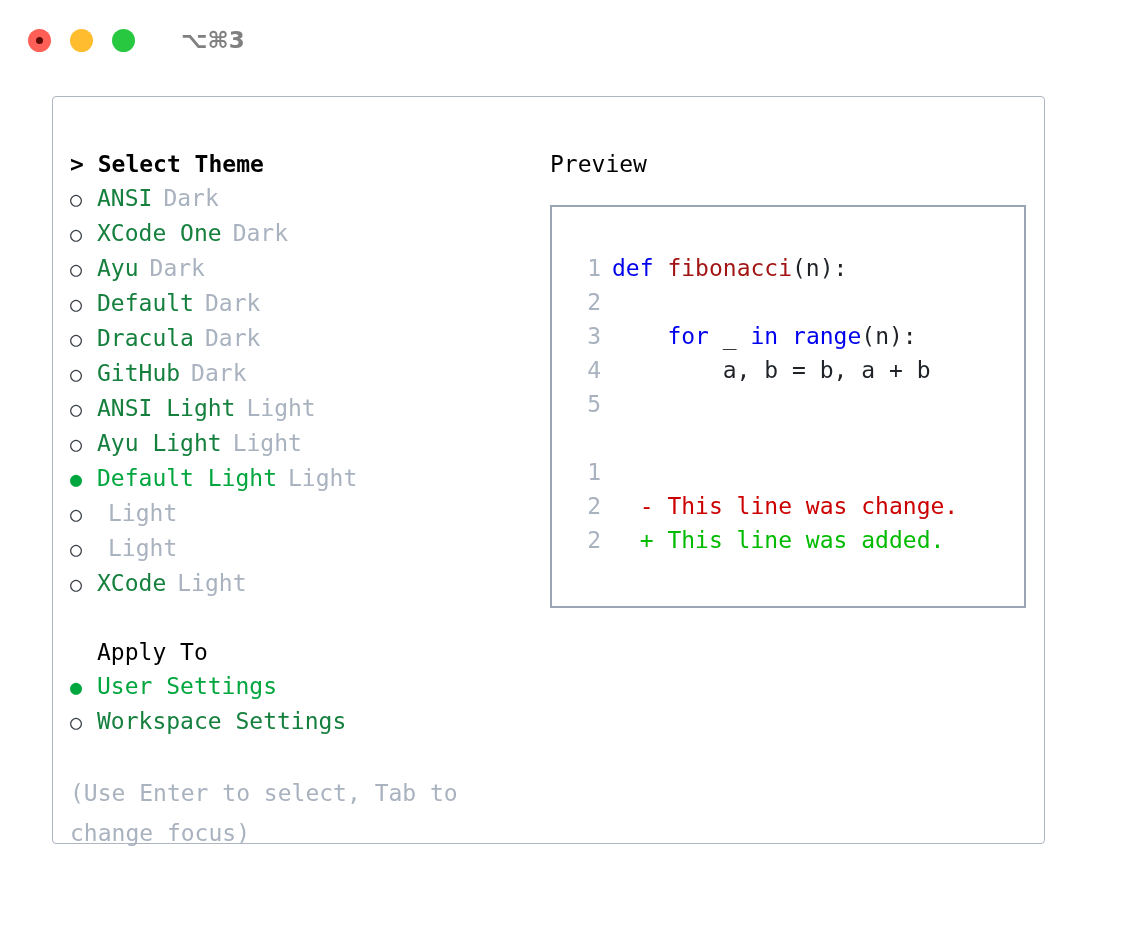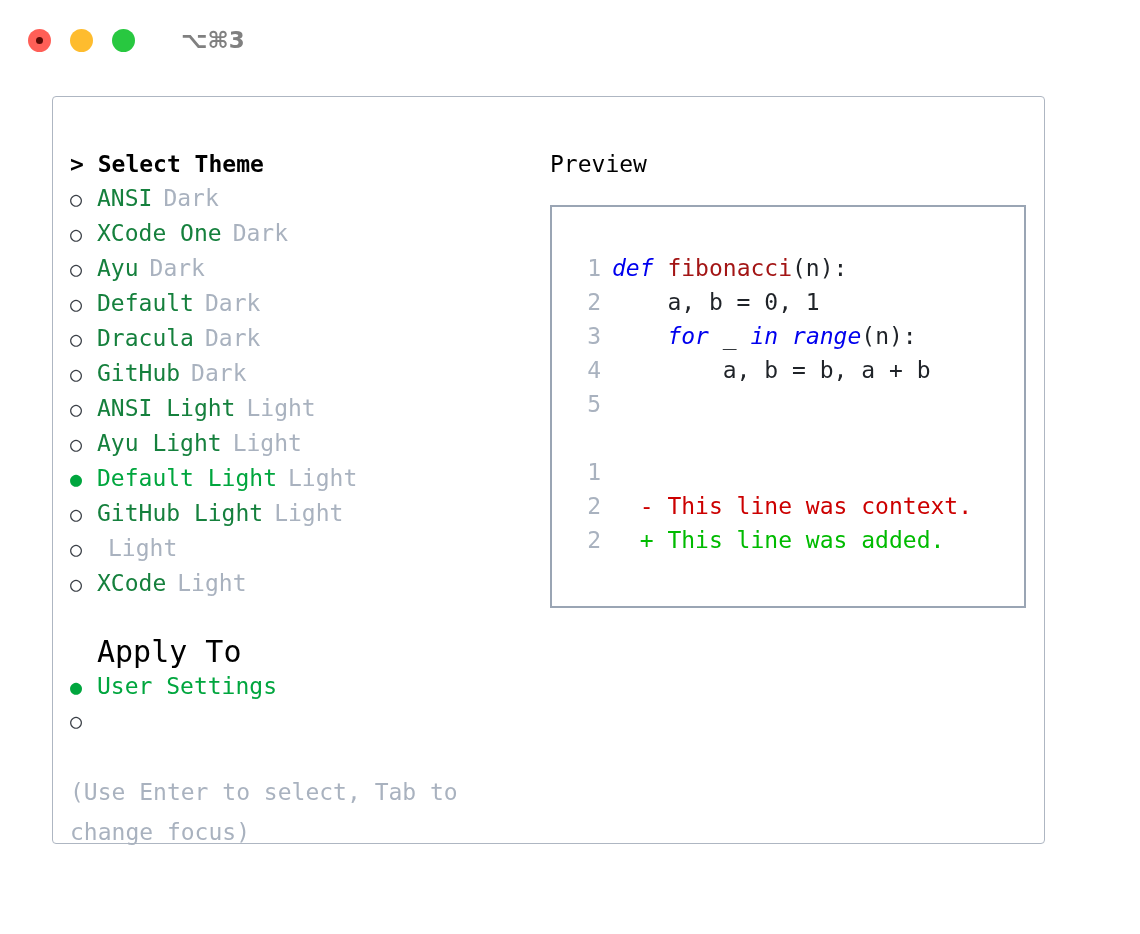--- a/index.html
+++ b/index.html
@@ -121,21 +121,21 @@
     color: #00a63e;
   }
   .opt-suffix {
     color: #a9b2bf;
     margin-left: 11px;
   }
 
   .section-gap { height: 34px; }
 
   .subheader {
-    font-size: 30px;
+    font-size: 23px;
     color: #000000;
     line-height: 34px;
     padding-left: 27px;
     white-space: pre;
   }
 
   .hint {
     margin-top: 34px;
     font-size: 23px;
     line-height: 40px;
@@ -178,21 +178,21 @@
   }
   .ln {
     width: 30px;
     flex: 0 0 30px;
     text-align: right;
     color: #a9b2bf;
     margin-right: 11px;
   }
   .code-text { color: #1f2328; }
 
-  .kw      { color: #0000ee; font-style: italic; }
+  .kw      { color: #0000ee; }
   .fn      { color: #a31515; }
   .plain   { color: #1f2328; }
 
   .blank-line { height: 34px; }
 
   .diff-ctx { color: #6e7781; }
   .diff-del { color: #cc0000; }
   .diff-add { color: #00bb00; text-align: center; }
 </style>
 </head>
@@ -218,49 +218,49 @@
       <div id="theme-options">
           <div class="opt-row"><span class="opt-bullet">○</span><span class="opt-label">ANSI</span><span class="opt-suffix">Dark</span></div>
           <div class="opt-row"><span class="opt-bullet">○</span><span class="opt-label">XCode One</span><span class="opt-suffix">Dark</span></div>
           <div class="opt-row"><span class="opt-bullet">○</span><span class="opt-label">Ayu</span><span class="opt-suffix">Dark</span></div>
           <div class="opt-row"><span class="opt-bullet">○</span><span class="opt-label">Default</span><span class="opt-suffix">Dark</span></div>
           <div class="opt-row"><span class="opt-bullet">○</span><span class="opt-label">Dracula</span><span class="opt-suffix">Dark</span></div>
           <div class="opt-row"><span class="opt-bullet">○</span><span class="opt-label">GitHub</span><span class="opt-suffix">Dark</span></div>
           <div class="opt-row"><span class="opt-bullet">○</span><span class="opt-label">ANSI Light</span><span class="opt-suffix">Light</span></div>
           <div class="opt-row"><span class="opt-bullet">○</span><span class="opt-label">Ayu Light</span><span class="opt-suffix">Light</span></div>
           <div class="opt-row is-selected"><span class="opt-bullet selected">●</span><span class="opt-label">Default Light</span><span class="opt-suffix">Light</span></div>
-          <div class="opt-row"><span class="opt-bullet">○</span><span class="opt-label">GitHub Light</span><span class="opt-suffix">Light</span></div>
+          <div class="opt-row"><span class="opt-bullet">○</span><span class="opt-suffix">Light</span></div>
           <div class="opt-row"><span class="opt-bullet">○</span><span class="opt-suffix">Light</span></div>
           <div class="opt-row"><span class="opt-bullet">○</span><span class="opt-label">XCode</span><span class="opt-suffix">Light</span></div>
         </div>
 
       <div class="section-gap"></div>
 
       <div class="subheader">Apply To</div>
       <div id="apply-options">
           <div class="opt-row is-selected"><span class="opt-bullet selected">●</span><span class="opt-label">User Settings</span></div>
-          <div class="opt-row"><span class="opt-bullet">○</span></div>
+          <div class="opt-row"><span class="opt-bullet">○</span><span class="opt-label">Workspace Settings</span></div>
         </div>
 
       <div class="hint">(Use Enter to select, Tab to change focus)</div>
     </div>
 
     <div id="preview-column">
       <div id="preview-title">Preview</div>
       <div id="preview-box">
         <div id="code-block">
             <div class="code-line"><span class="ln">1</span><span class="code-text"><span class="kw">def </span><span class="fn">fibonacci</span><span class="plain">(n):</span></span></div>
-            <div class="code-line"><span class="ln">2</span><span class="code-text"><span class="plain">    a, b = 0, 1</span></span></div>
+            <div class="code-line"><span class="ln">2</span></div>
             <div class="code-line"><span class="ln">3</span><span class="code-text"><span class="plain">    </span><span class="kw">for</span><span class="plain"> _ </span><span class="kw">in</span><span class="plain"> </span><span class="kw">range</span><span class="plain">(n):</span></span></div>
             <div class="code-line"><span class="ln">4</span><span class="code-text"><span class="plain">        a, b = b, a + b</span></span></div>
             <div class="code-line"><span class="ln">5</span></div>
           </div>
         <div class="blank-line"></div>
         <div id="diff-block">
             <div class="code-line"><span class="ln">1</span></div>
-            <div class="code-line"><span class="ln">2</span><span class="diff-del">  - This line was context.</span></div>
+            <div class="code-line"><span class="ln">2</span><span class="diff-del">  - This line was change.</span></div>
             <div class="code-line"><span class="ln">2</span><span class="diff-add">  + This line was added.</span></div>
           </div>
       </div>
     </div>
 
   </div>
 </div>
 
 </body></html>

